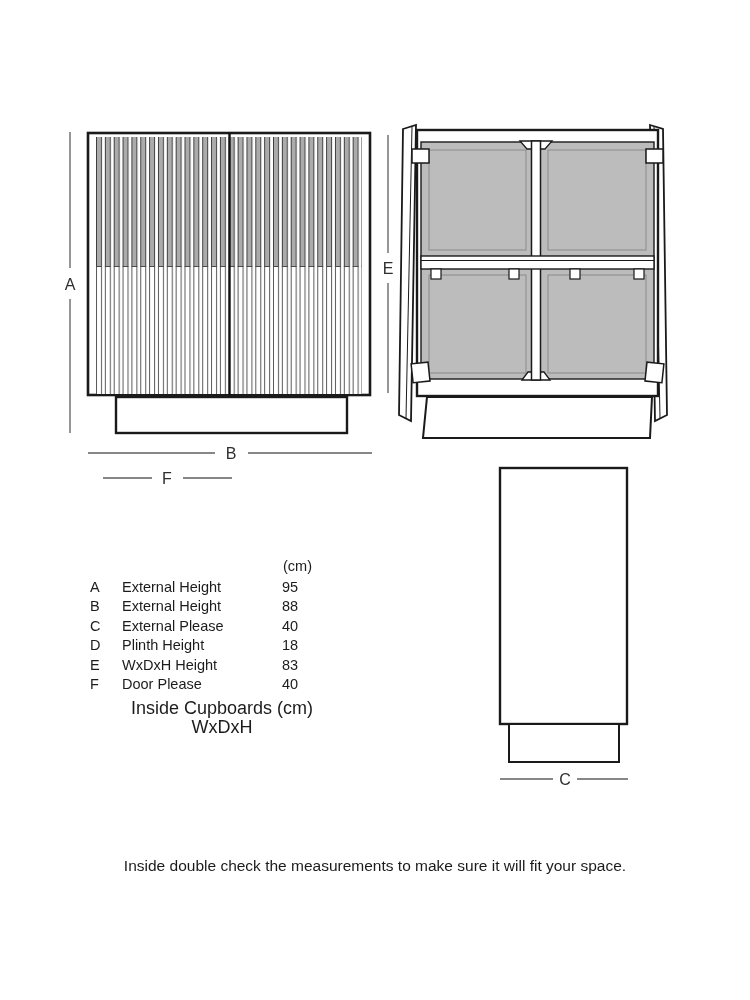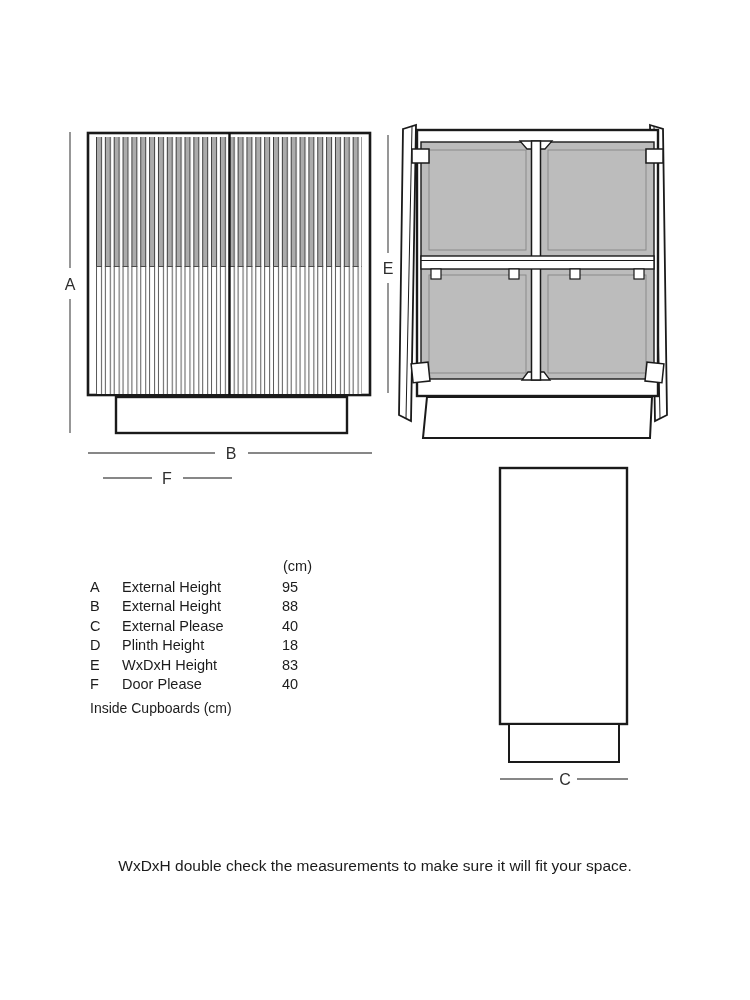--- a/index.html
+++ b/index.html
@@ -8,21 +8,21 @@
     font-family:"Liberation Sans", sans-serif;color:#1c1c1c;overflow:hidden;
   }
   svg{position:absolute;overflow:visible;}
   svg text{font-family:"Liberation Sans", sans-serif;font-size:16px;fill:#2e2e2e;}
   .spec-table{position:absolute;left:90px;top:556px;width:222px;}
   .trow{display:grid;grid-template-columns:32px 1fr 44px;height:19.4px;align-items:center;font-size:14.5px;}
   .trow .key{text-align:left;}
   .trow .val{text-align:center;}
   .unit-row{display:grid;grid-template-columns:1fr 44px;height:19.4px;align-items:center;font-size:14.5px;margin-bottom:2px;}
   .unit-row .unit{grid-column:2;text-align:right;}
-  .inside-block{position:absolute;left:90px;top:699px;width:264px;font-size:14px;line-height:19px;}
+  .inside-block{position:absolute;left:90px;top:699px;width:264px;text-align:center;font-size:18px;line-height:19px;}
   .footer-note{position:absolute;left:0;top:857px;width:750px;text-align:center;font-size:15.5px;color:#1b1b1b;}
 </style>
 </head>
 <body>
 
 <div class="canvas">
 
   <svg style="left:55px;top:118px;" width="330" height="380" viewBox="0 0 330 380">
     <defs>
       <pattern id="fluteTop" patternUnits="userSpaceOnUse" x="41" width="8.85" height="300">
@@ -163,17 +163,18 @@
     </div>
     <div class="trow">
       <span class="key">F</span>
       <span class="name">Door Please</span>
       <span class="val">40</span>
     </div>
   </div>
 
   <div class="inside-block">
     <div>Inside Cupboards (cm)</div>
+    <div>WxDxH</div>
   </div>
 
-  <div class="footer-note">WxDxH double check the measurements to make sure it will fit your space.</div>
+  <div class="footer-note">Inside double check the measurements to make sure it will fit your space.</div>
 
 </div>
 
 </body></html>

